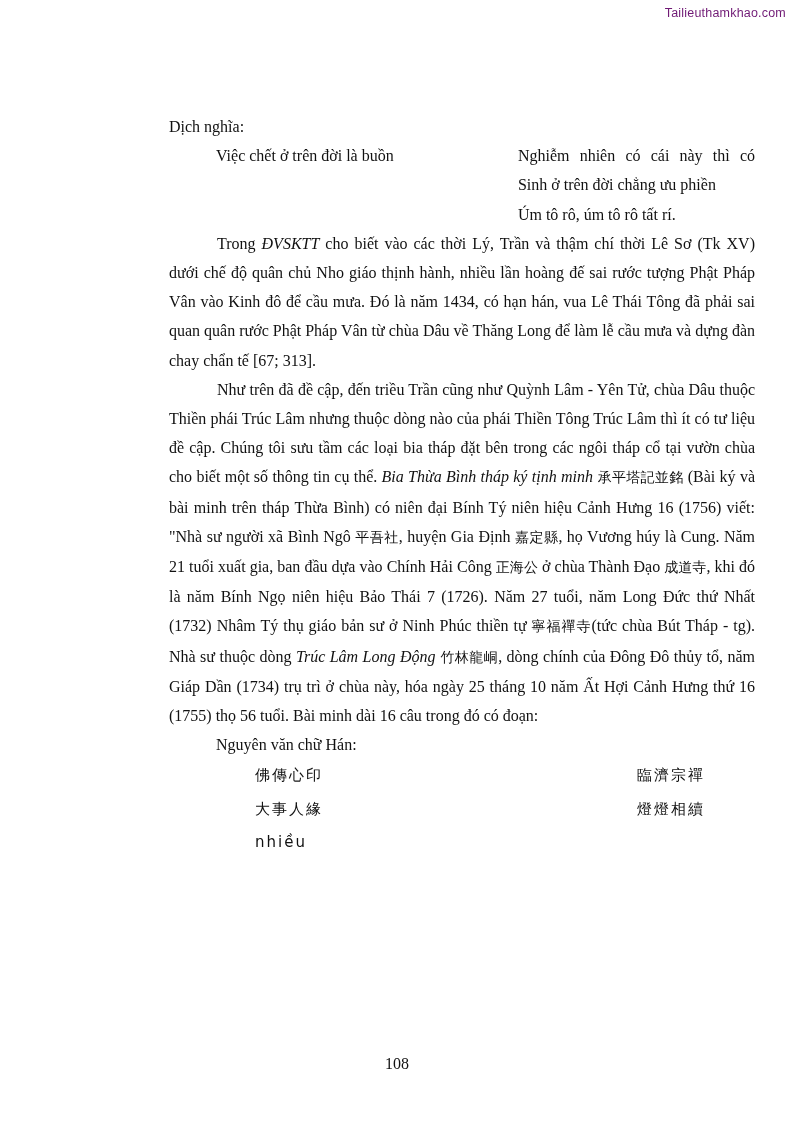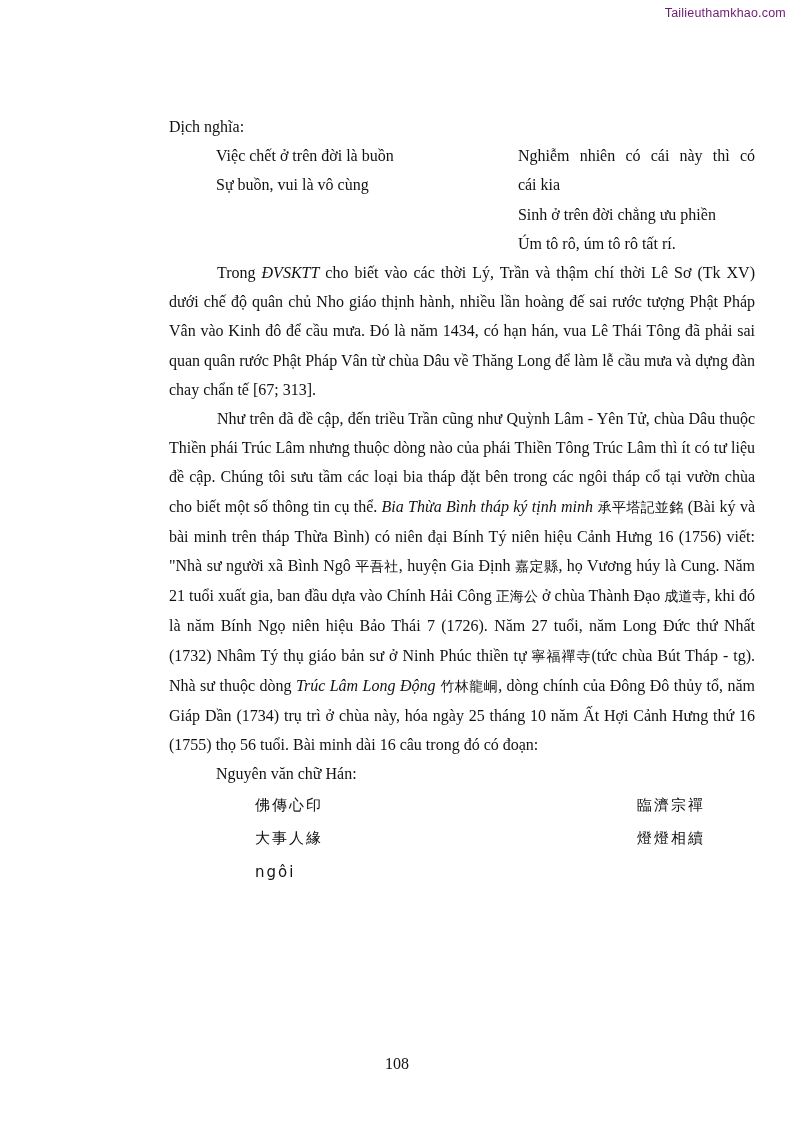--- a/index.html
+++ b/index.html
@@ -26,38 +26,36 @@
 <body>
 
 <div class="watermark">Tailieuthamkhao.com</div>
 
 <div class="page">
   <p class="label-line">Dịch nghĩa:</p>
 
   <div class="poem">
     <div class="poem-left">
       <div>Việc chết ở trên đời là buồn</div>
-      <div>Sự buồn, vui là vô cùng</div>
     </div>
     <div class="poem-right">
       <div class="l1">Nghiễm nhiên có cái này thì có</div>
-      <div>cái kia</div>
       <div>Sinh ở trên đời chẳng ưu phiền</div>
       <div>Úm tô rô, úm tô rô tất rí.</div>
     </div>
   </div>
 
   <p class="para"><span>Trong </span><i>ĐVSKTT</i><span> cho biết vào các thời Lý, Trần và thậm chí thời Lê Sơ (Tk XV) dưới chế độ quân chủ Nho giáo thịnh hành, nhiều lần hoàng đế sai rước tượng Phật Pháp Vân vào Kinh đô để cầu mưa. Đó là năm 1434, có hạn hán, vua Lê Thái Tông đã phải sai quan quân rước Phật Pháp Vân từ chùa Dâu về Thăng Long để làm lễ cầu mưa và dựng đàn chay chẩn tế [67; 313].</span></p>
 
   <p class="para"><span>Như trên đã đề cập, đến triều Trần cũng như Quỳnh Lâm - Yên Tử, chùa Dâu thuộc Thiền phái Trúc Lâm nhưng thuộc dòng nào của phái Thiền Tông Trúc Lâm thì ít có tư liệu đề cập. Chúng tôi sưu tầm các loại bia tháp đặt bên trong các ngôi tháp cổ tại vườn chùa cho biết một số thông tin cụ thể. </span><i>Bia Thừa Bình tháp ký tịnh minh</i><span class="cn"> 承平塔記並銘</span><span> (Bài ký và bài minh trên tháp Thừa Bình) có niên đại Bính Tý niên hiệu Cảnh Hưng 16 (1756) viết: "Nhà sư người xã Bình Ngô </span><span class="cn">平吾社</span><span>, huyện Gia Định </span><span class="cn">嘉定縣</span><span>, họ Vương húy là Cung. Năm 21 tuổi xuất gia, ban đầu dựa vào Chính Hải Công </span><span class="cn">正海公</span><span>  ở chùa Thành Đạo </span><span class="cn">成道寺</span><span>, khi đó là năm Bính Ngọ niên hiệu Bảo Thái 7 (1726). Năm 27 tuổi, năm Long Đức thứ Nhất (1732) Nhâm Tý thụ giáo bản sư ở Ninh Phúc thiền tự </span><span class="cn">寧福禪寺</span><span>(tức chùa Bút Tháp - tg). Nhà sư thuộc dòng </span><i>Trúc Lâm Long Động</i><span class="cn"> 竹林龍峒</span><span>, dòng chính của Đông Đô thủy tổ, năm Giáp Dần (1734) trụ trì ở chùa này, hóa ngày 25 tháng 10 năm Ất Hợi Cảnh Hưng thứ 16 (1755) thọ 56 tuổi. Bài minh dài 16 câu trong đó có đoạn:</span></p>
 
   <p class="han-label">Nguyên văn chữ Hán:</p>
 
   <div class="han-grid">
     <span>佛傳心印</span>
     <span class="right">臨濟宗禪</span>
     <span>大事人緣</span>
     <span class="right">燈燈相續</span>
-    <span>ngôi</span>
+    <span>nhiều</span>
   </div>
 </div>
 
 <div class="page-number">108</div>
 
 </body></html>

